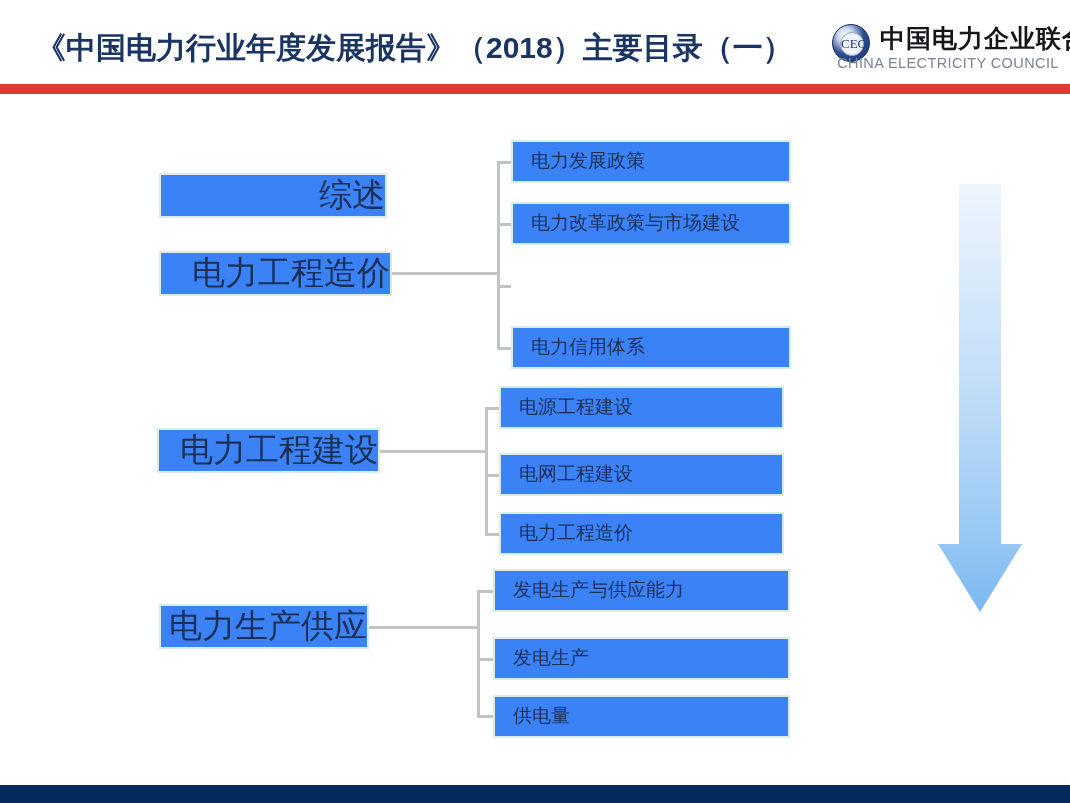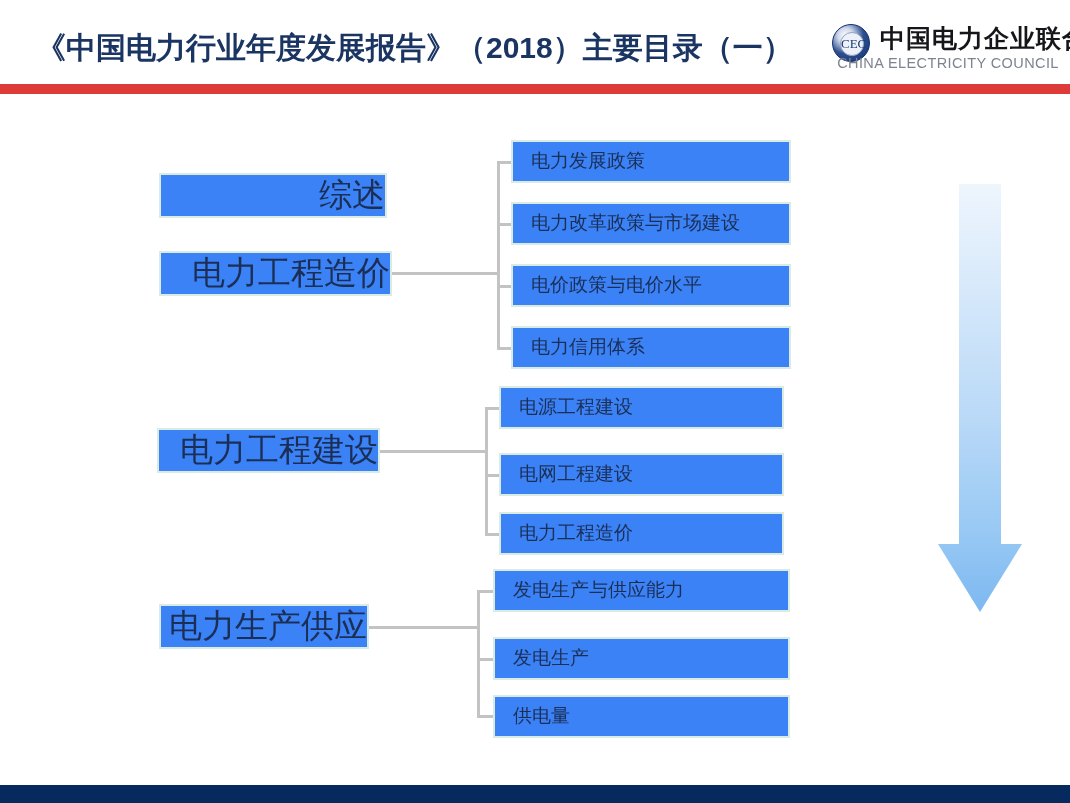--- a/index.html
+++ b/index.html
@@ -207,23 +207,20 @@
   </div>
 
   <div class="node-box level2" style="left:511px; top:140px; width:280px; height:43px;">
     <span>电力发展政策</span>
   </div>
 
   <div class="node-box level2" style="left:511px; top:202px; width:280px; height:43px;">
     <span>电力改革政策与市场建设</span>
   </div>
 
-  <div class="node-box level2" style="left:511px; top:264px; width:280px; height:43px;">
-    <span>电价政策与电价水平</span>
-  </div>
 
   <div class="node-box level2" style="left:511px; top:326px; width:280px; height:43px;">
     <span>电力信用体系</span>
   </div>
 
   <div class="node-box level2" style="left:499px; top:386px; width:285px; height:43px;">
     <span>电源工程建设</span>
   </div>
 
   <div class="node-box level2" style="left:499px; top:453px; width:285px; height:43px;font-family:Liberation Serif, serif;">

